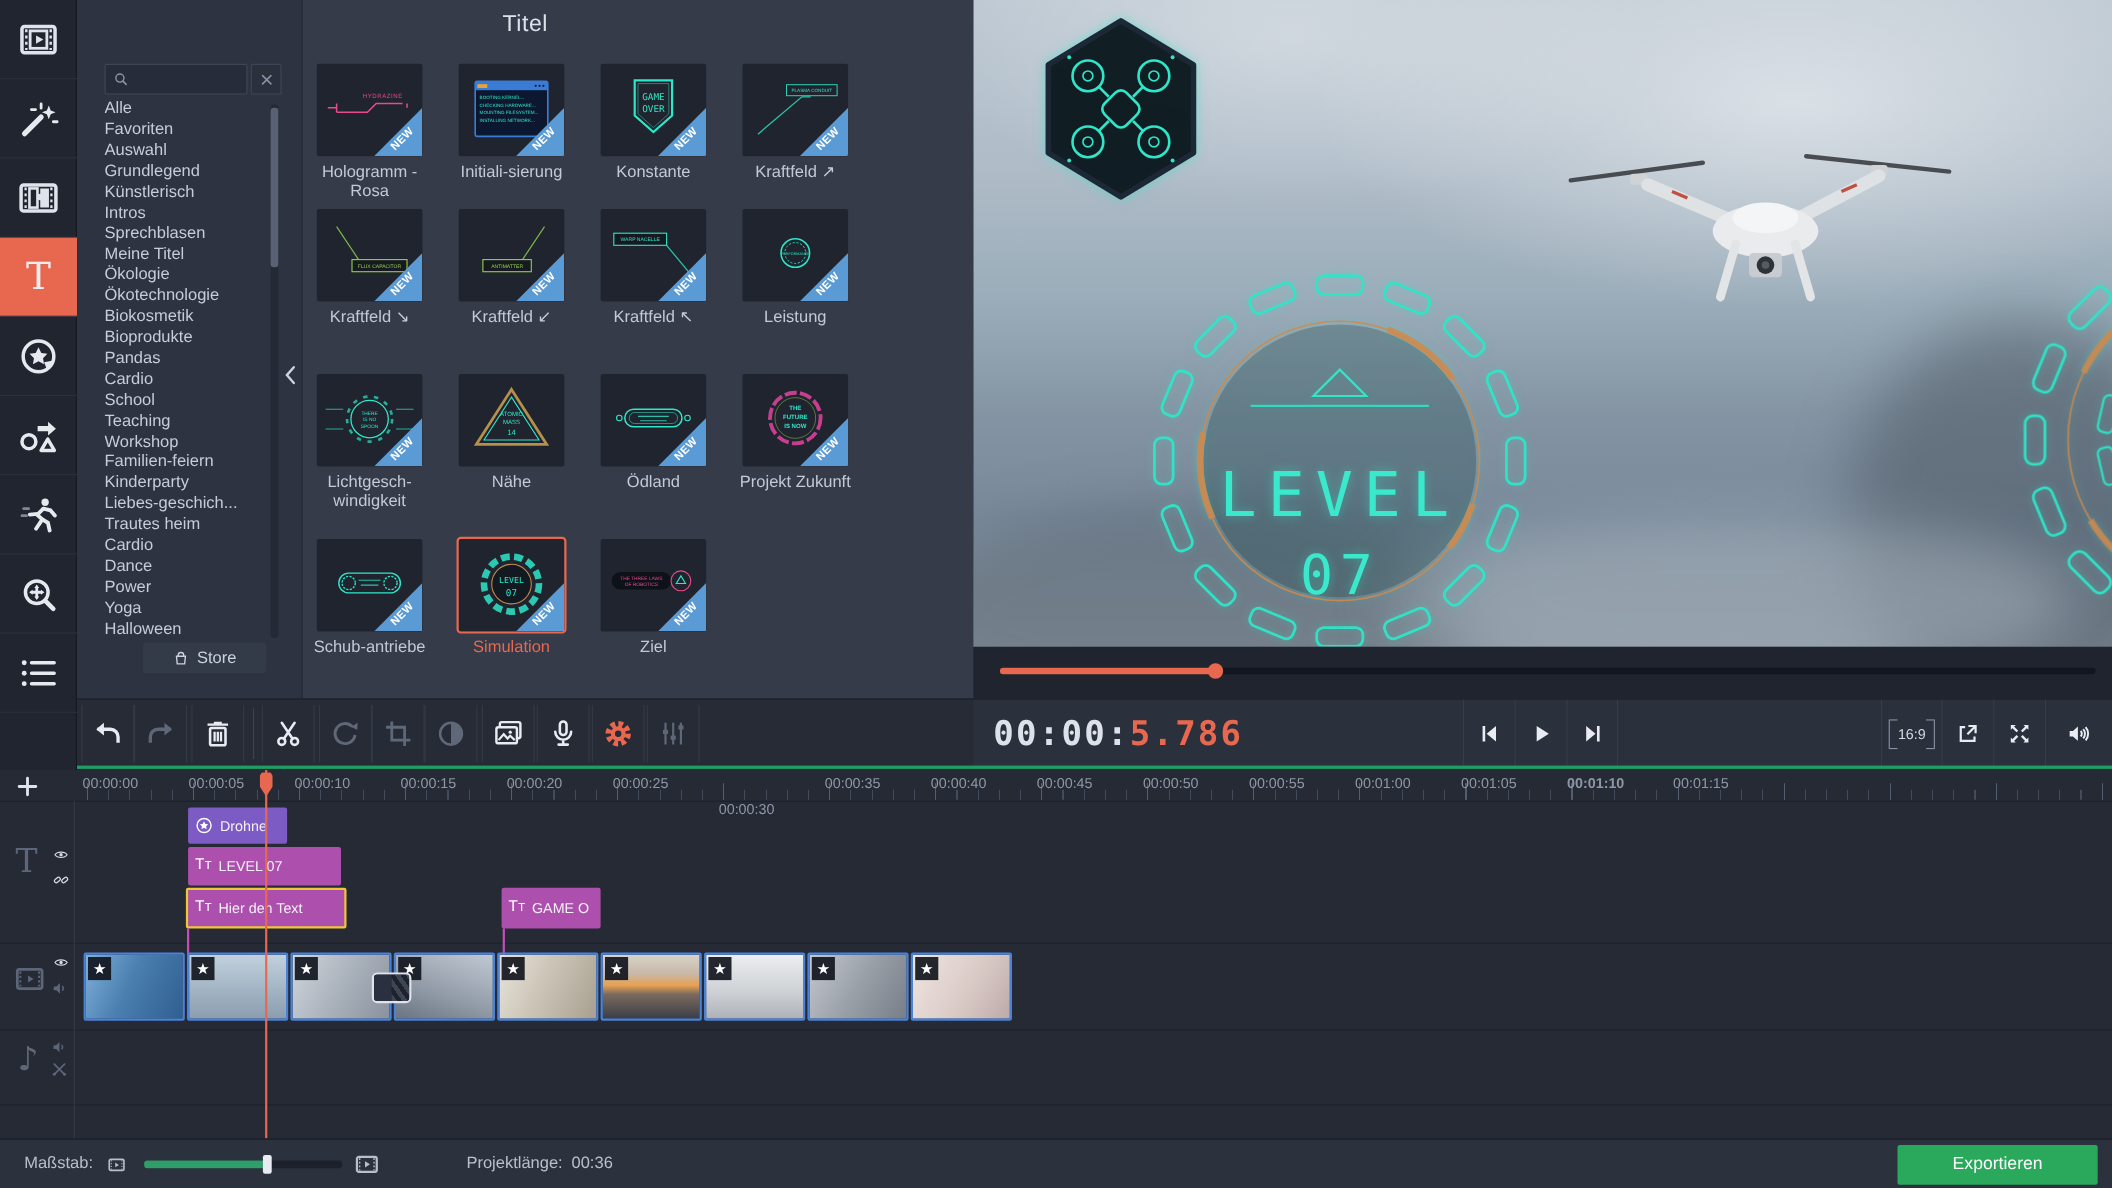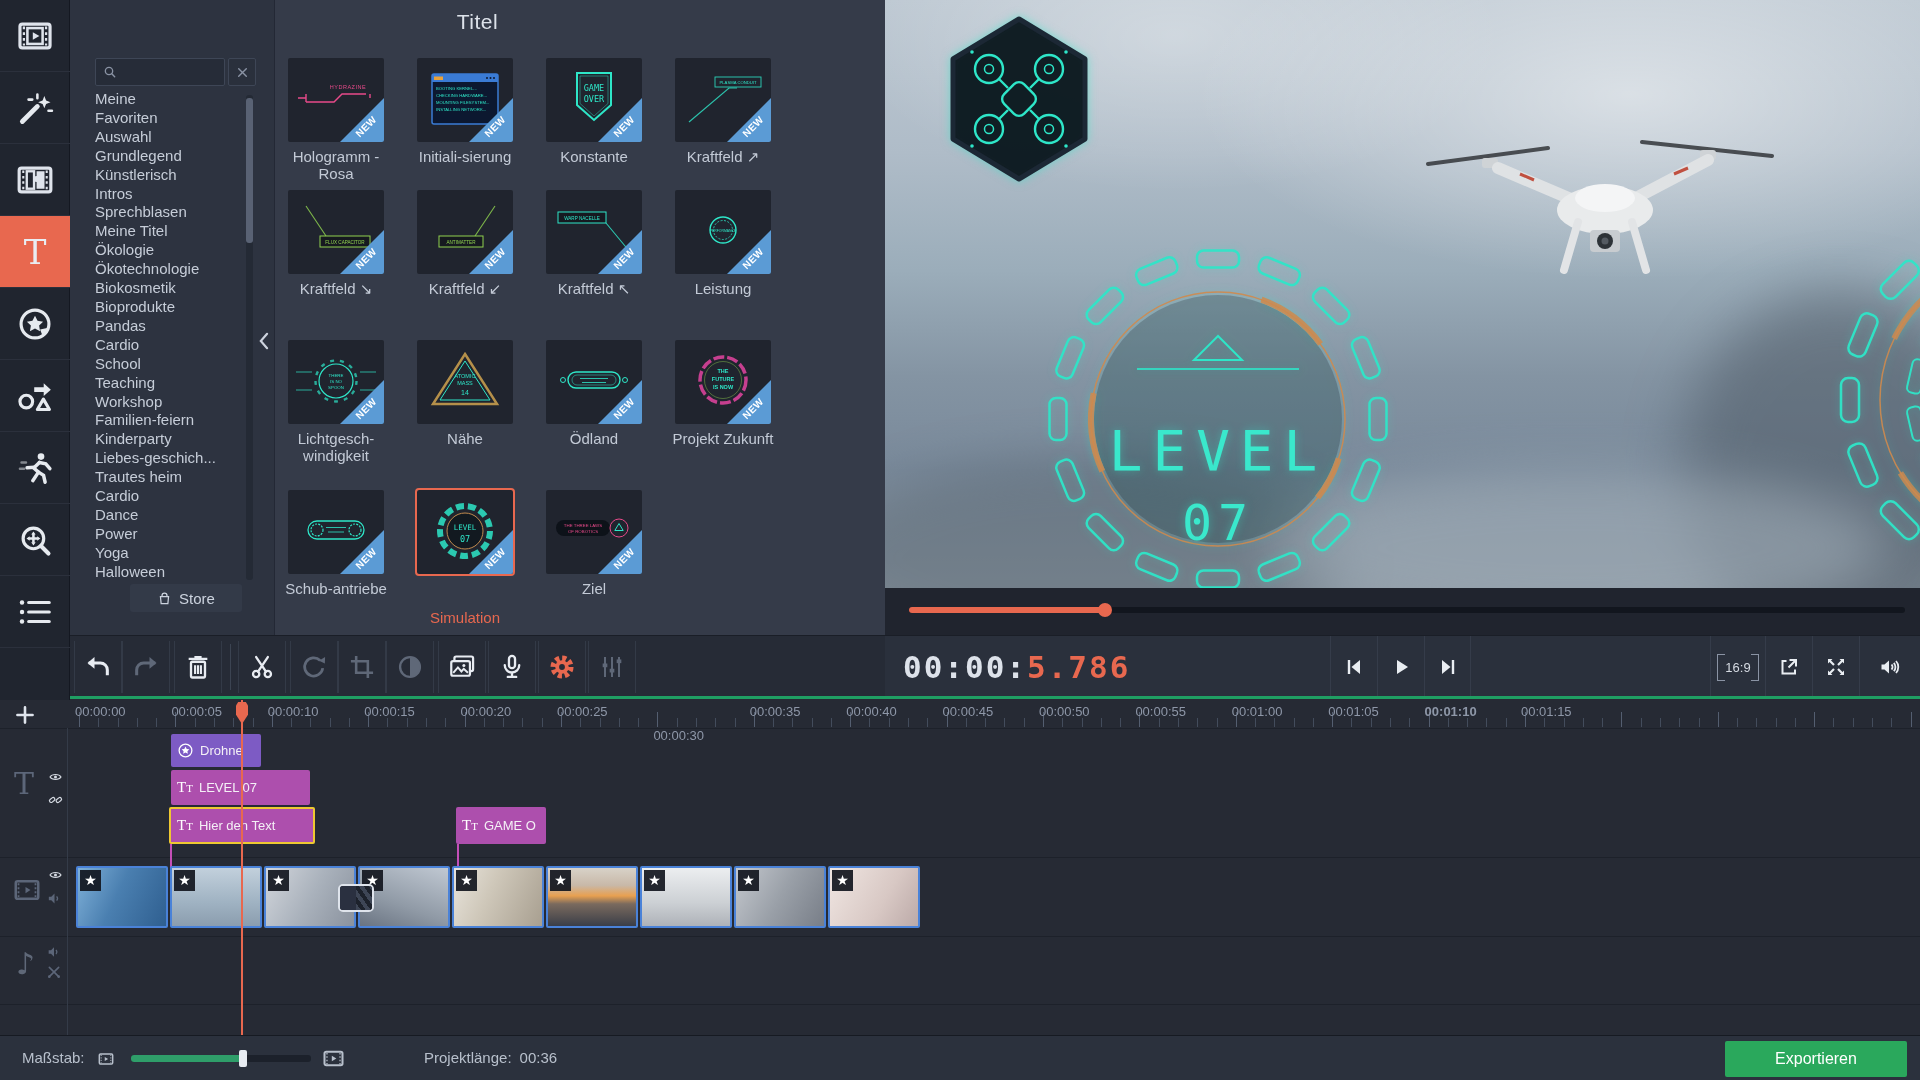--- a/index.html
+++ b/index.html
@@ -101,21 +101,21 @@
   #plus-btn { position:absolute; left:12px; top:2px; width:26px; height:26px; cursor:pointer; }
   .hdr-icon { position:absolute; cursor:pointer; }
   .hdr-icon svg { width:100%; height:100%; }
   .note-glyph { font-size:30px; color:#5f6878; font-family:"DejaVu Sans", sans-serif; }
   .t-big { font-family:"DejaVu Serif", serif; font-size:30px; color:#5c6679; }
 
   .clip { position:absolute; border-radius:2px; display:flex; align-items:center; gap:6px;
           padding-left:6px; overflow:hidden; white-space:nowrap; cursor:pointer; }
   .clip .cl-label { font-size:13px; color:#f4f0f6; }
   .clip.selected { border:2px solid #eec832; }
-  .tt-ic { font-family:Liberation Serif, serif; color:#fff; font-size:15px; line-height:15px; }
+  .tt-ic { font-family:Liberation Mono, monospace; color:#fff; font-size:15px; line-height:15px; }
   .tt-ic small { font-size:11px; }
   .clip svg.ci { width:17px; height:17px; flex:none; }
   .connector { position:absolute; width:2px; background:#c44fb8; }
 
   .vclip { position:absolute; top:166px; width:92px; height:62px; border:2px solid #4a82d8; border-radius:2px;
            overflow:hidden; cursor:pointer; }
   .vclip .star-badge { position:absolute; left:2px; top:2px; width:21px; height:21px; background:rgba(18,22,30,.92);
            color:#fff; font-size:14px; line-height:21px; text-align:center; }
   #transition-chip { position:absolute; left:338px; top:184px; width:36px; height:28px; background:#1d222c;
            border:2px solid #dfe4ec; border-radius:5px; display:flex; overflow:hidden; cursor:pointer; }
@@ -218,21 +218,21 @@
     <path d="M14.7 14.7 L19 19" stroke="#8a93a4" stroke-width="2.2" stroke-linecap="round"></path>
   </svg>
 </div>
 <div id="search-close" class="abs">
   <svg viewBox="0 0 24 24">
     <path d="M5 5 L19 19 M19 5 L5 19" stroke="#8a93a4" stroke-width="2.6" stroke-linecap="round"></path>
   </svg>
 </div>
 
 <div id="cat-list" class="abs">
-    <div class="cat-item">Meine</div>
+    <div class="cat-item">Alle</div>
     <div class="cat-item">Favoriten</div>
     <div class="cat-item">Auswahl</div>
     <div class="cat-item">Grundlegend</div>
     <div class="cat-item">Künstlerisch</div>
     <div class="cat-item">Intros</div>
     <div class="cat-item">Sprechblasen</div>
     <div class="cat-item">Meine Titel</div>
     <div class="cat-item">Ökologie</div>
     <div class="cat-item">Ökotechnologie</div>
     <div class="cat-item">Biokosmetik</div>
@@ -431,21 +431,21 @@
       <svg viewBox="0 0 96 84">
         <circle cx="48" cy="41" r="25" fill="none" stroke="#2ee6c8" stroke-width="6" stroke-dasharray="8 4" opacity=".85"></circle>
         <circle cx="48" cy="41" r="18" fill="rgba(8,16,22,.55)" stroke="#c08a4e" stroke-width="1"></circle>
         <text x="48" y="40" text-anchor="middle" font-size="7.5" font-family="DejaVu Sans Mono" fill="#2ee6c8">LEVEL</text>
         <text x="48" y="52" text-anchor="middle" font-size="8.5" font-family="DejaVu Sans Mono" fill="#2ee6c8">07</text>
       </svg>
       <div class="new-ribbon">
         <span>NEW</span>
       </div>
     </div>
-    <div class="tpl-label sel" style="left: 407px; top: 609px;">Simulation</div>
+    <div class="tpl-label sel" style="left: 407px; top: 580px;">Simulation</div>
     <div class="tpl-thumb" style="left: 546px; top: 490px;">
       <svg viewBox="0 0 96 84">
         <rect x="10" y="30" width="54" height="16" rx="8" fill="#0d1219"></rect>
         <text x="37" y="37" text-anchor="middle" font-size="4.4" fill="#e84a8a">THE THREE LAWS</text>
         <text x="37" y="42.5" text-anchor="middle" font-size="4.4" fill="#e84a8a">OF ROBOTICS</text>
         <circle cx="73" cy="38" r="9" fill="none" stroke="#e84a8a" stroke-width="1"></circle>
         <path d="M73 33.5 l4.2 7 h-8.4 z" fill="none" stroke="#2ee6c8" stroke-width="1"></path>
       </svg>
       <div class="new-ribbon">
         <span>NEW</span>

